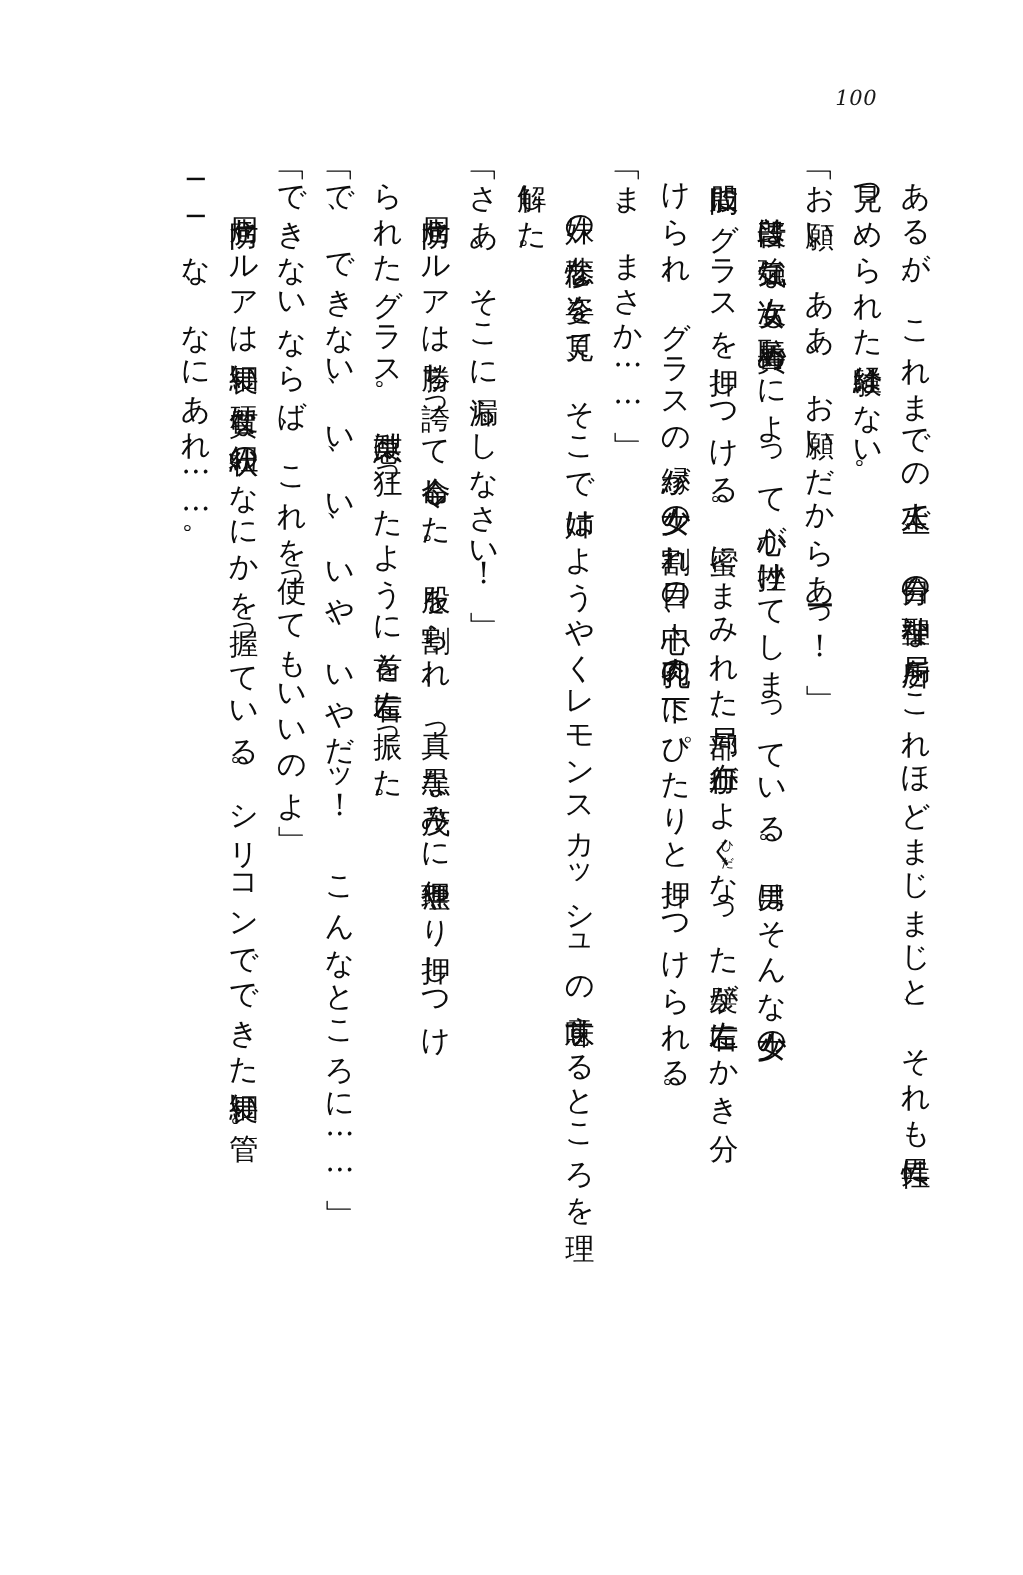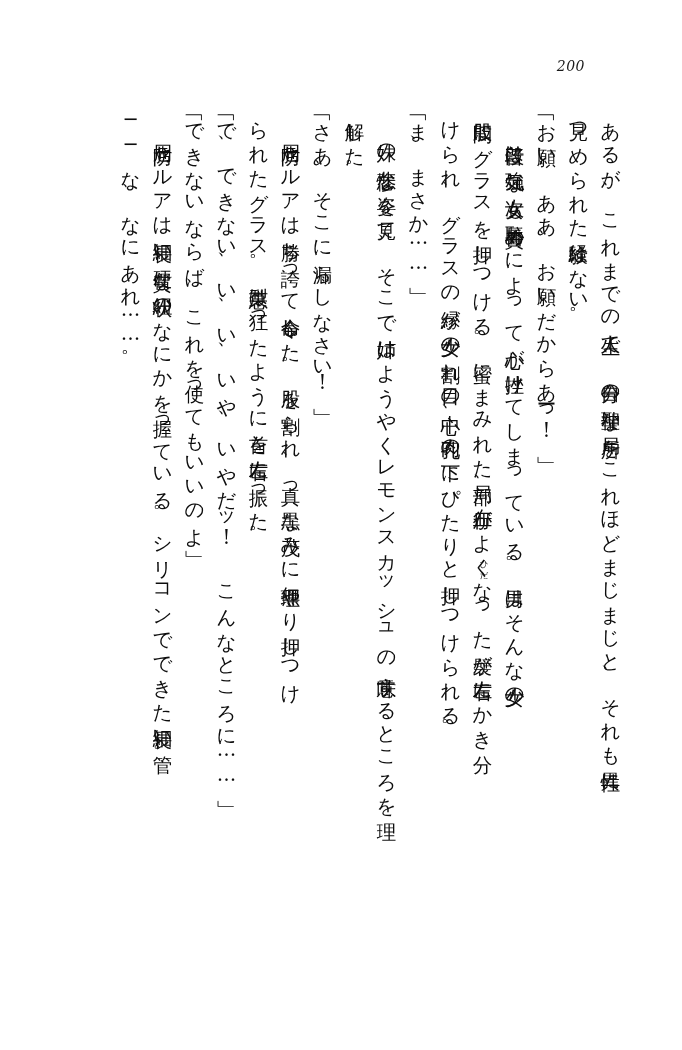--- a/index.html
+++ b/index.html
@@ -69,21 +69,21 @@
   .ruby-kubi {
     top: 555px;
     left: 480px;
   }
 </style>
 </head>
 <body>
 
 <div class="page">
 
-  <div class="page-number">200</div>
+  <div class="page-number">100</div>
 
   <div class="text-block">
     <div class="vline">あるが、これまでの人生で、自分の神聖な局所をこれほどまじまじと、それも異性に</div>
     <div class="vline">見つめられた経験はない。</div>
     <div class="vline">「お願い、ああ、お願いだからあーっ!」</div>
     <div class="vline">　普段は強気な次女も恥辱責めによって心が挫けてしまっている。男はそんな少女の</div>
     <div class="vline">股間にグラスを押しつける。蜜にまみれた局部、血行がよくなった襞が左右にかき分</div>
     <div class="vline">けられ、グラスの縁が少女の割れ目の中心、肉孔の下にぴたりと押しつけられる。</div>
     <div class="vline">「ま、まさか……」</div>
     <div class="vline">　妹の悲惨な姿を見て、そこで姉はようやくレモンスカッシュの意味するところを理</div>

